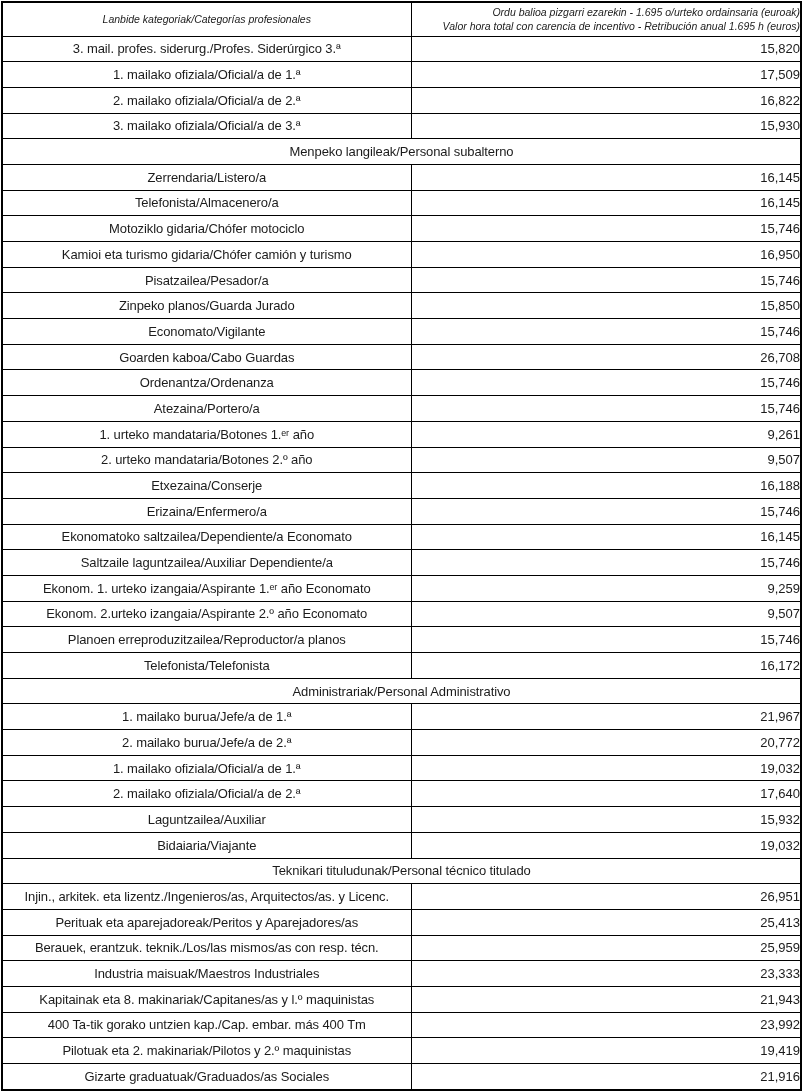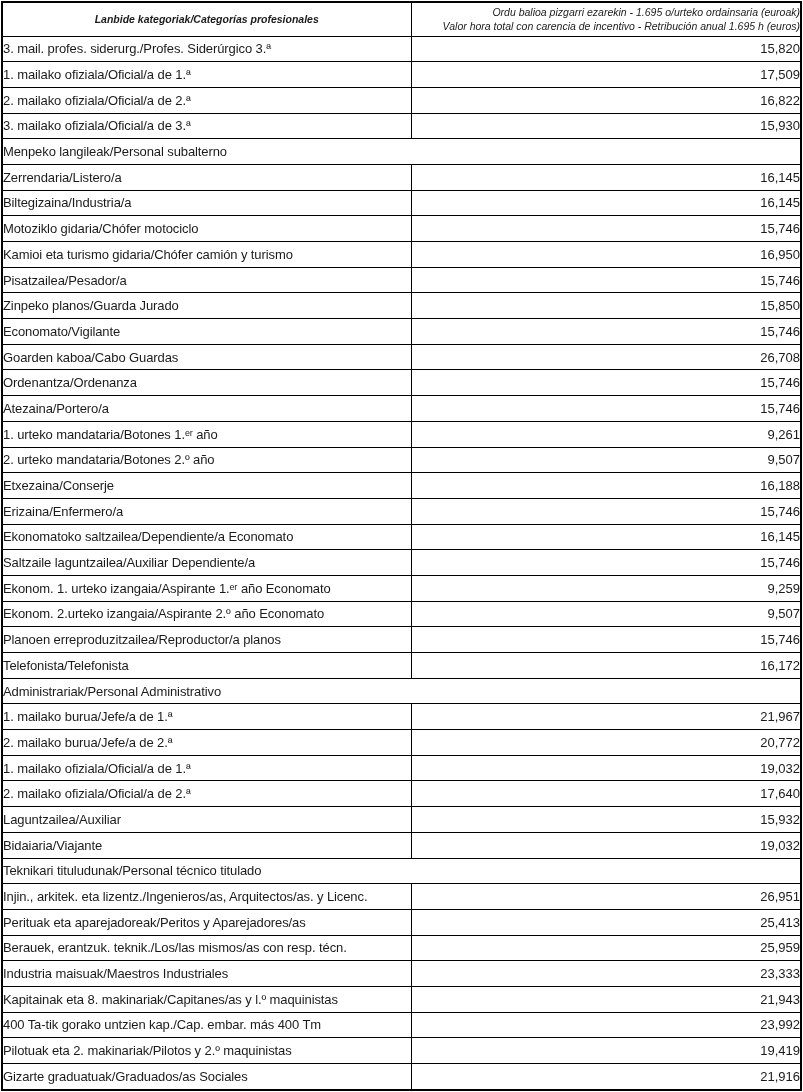--- a/index.html
+++ b/index.html
@@ -30,35 +30,35 @@
   table.salary-table th,
   table.salary-table td {
     border: 1px solid #000;
     padding: 0;
     vertical-align: middle;
     overflow: hidden;
     white-space: nowrap;
   }
   tr.header-row { height: 34px; }
   th.h1 {
-    font-weight: bold;
+    font-weight: normal;
     font-style: italic;
     font-size: 10.5px;
     text-align: center;
   }
   th.h2 {
     font-weight: normal;
     font-style: italic;
     font-size: 10.5px;
     text-align: right;
     line-height: 1.35;
   }
   td.label, td.section {
     font-size: 13px;
-    text-align: left;
+    text-align: center;
     padding-left: 7px;
     letter-spacing: -0.1px;
   }
   td.value {
     font-size: 13px;
     text-align: right;
     padding-right: 7px;
     margin-left: 38px;
   }
 </style>
@@ -100,21 +100,21 @@
           <td class="value">15,930</td>
         </tr>
         <tr>
           <td colspan="2" class="section">Menpeko langileak/Personal subalterno</td>
         </tr>
         <tr>
           <td class="label">Zerrendaria/Listero/a</td>
           <td class="value">16,145</td>
         </tr>
         <tr>
-          <td class="label">Biltegizaina/Industria/a</td>
+          <td class="label">Telefonista/Almacenero/a</td>
           <td class="value">16,145</td>
         </tr>
         <tr>
           <td class="label">Motoziklo gidaria/Chófer motociclo</td>
           <td class="value">15,746</td>
         </tr>
         <tr>
           <td class="label">Kamioi eta turismo gidaria/Chófer camión y turismo</td>
           <td class="value">16,950</td>
         </tr>

